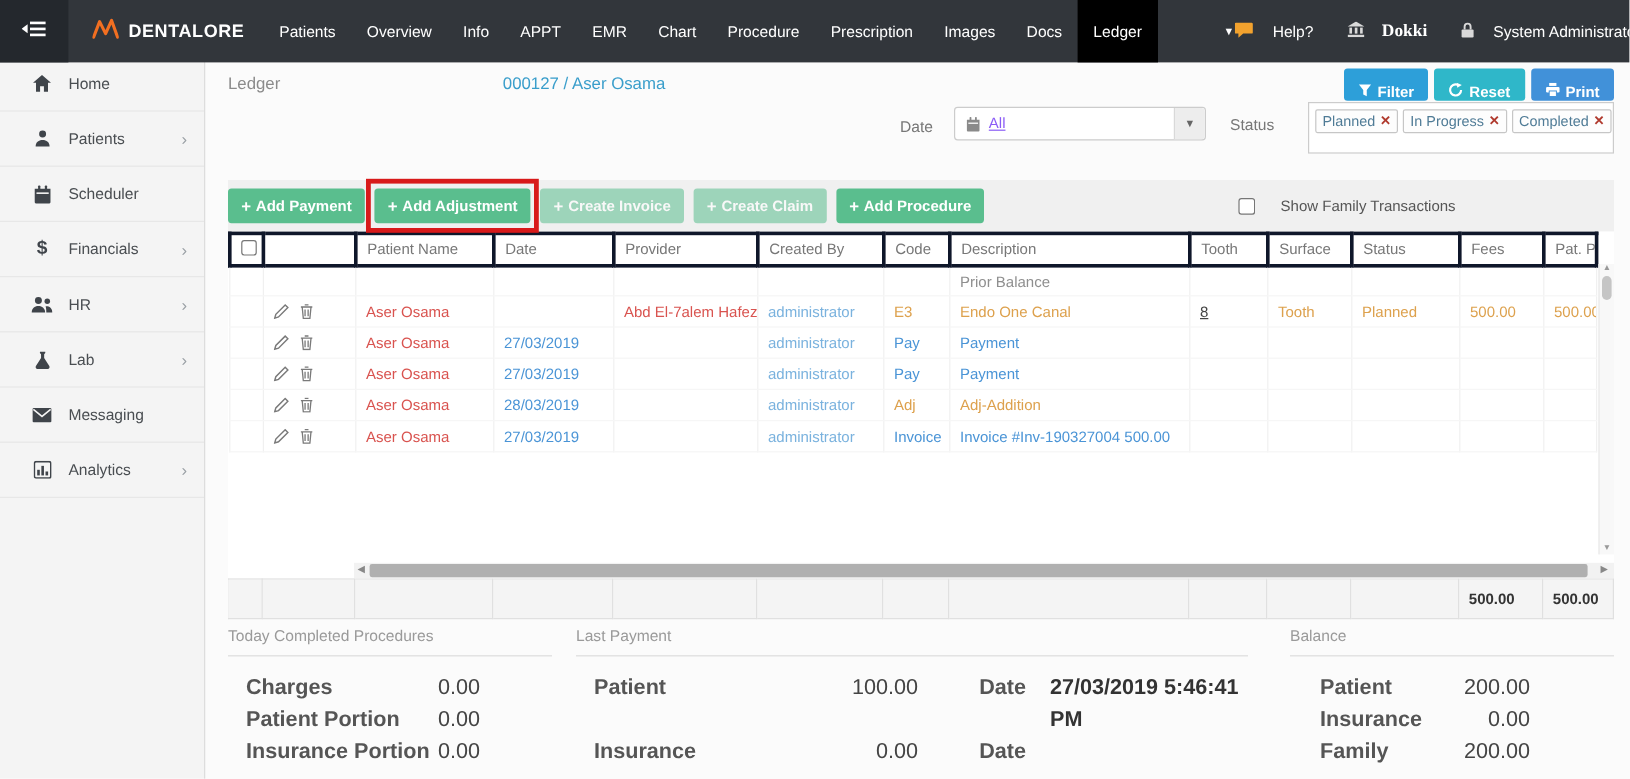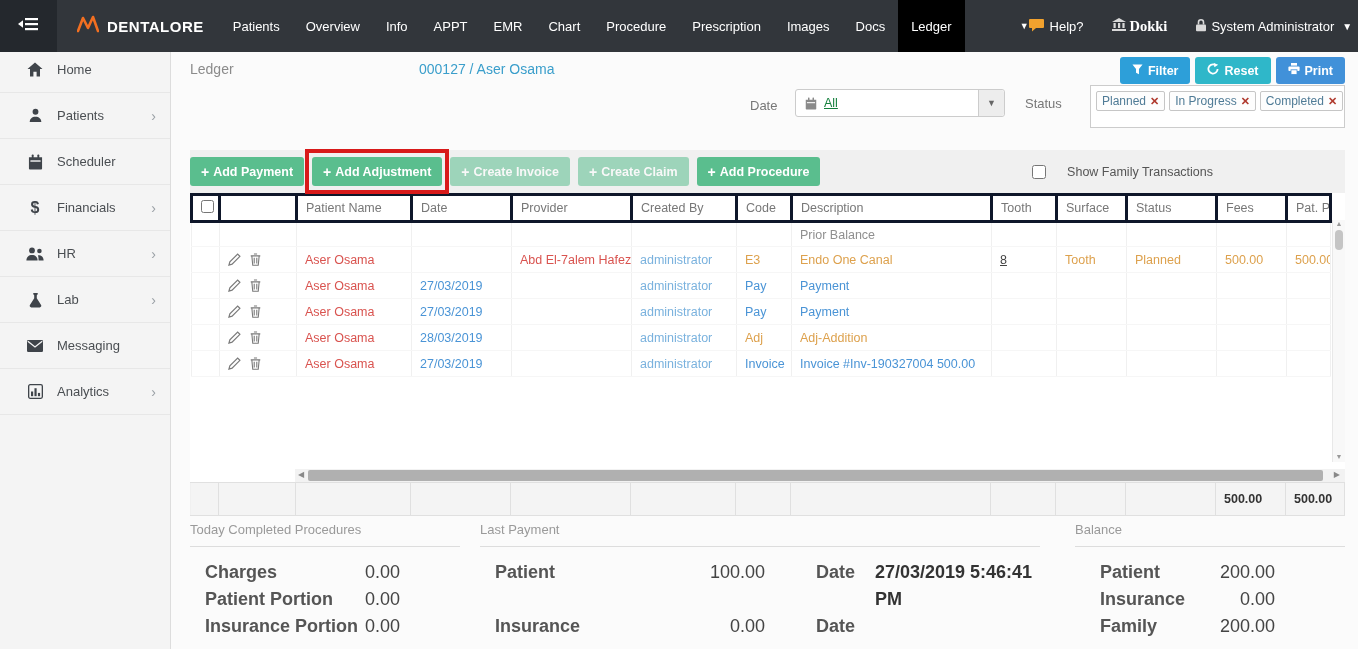--- a/index.html
+++ b/index.html
@@ -9,49 +9,49 @@
   
   .topbar { position:absolute; top:0; left:0; width:1358px; height:52px; background:#32363b; display:flex; align-items:stretch; color:#fff; z-index:20; }
   .burger-box { width:57px; background:#24282d; display:flex; align-items:center; justify-content:center; cursor:pointer; flex:none; }
   .brand { display:flex; align-items:center; gap:8px; padding:0 16px 0 20px; flex:none; }
   .brand-text { font-weight:bold; font-size:15px; letter-spacing:.5px; }
   .topnav { display:flex; align-items:stretch; }
   .topnav-item { display:flex; align-items:center; padding:0 13px; font-size:13px; color:#fff; text-decoration:none; cursor:pointer; white-space:nowrap; }
   .topnav-item.active { background:#000; }
   .nav-caret { align-self:center; margin-left:55px; font-size:9px; cursor:pointer; color:#fff; }
   .topbar-right { margin-left:auto; display:flex; align-items:center; gap:28px; padding-right:14px; }
-  .tb-group { display:flex; align-items:center; gap:4px; font-size:13px; cursor:pointer; white-space:nowrap; }
+  .tb-group { display:flex; align-items:center; gap:15px; font-size:13px; cursor:pointer; white-space:nowrap; }
   .clinic-name { font-family:"Liberation Serif", serif; font-weight:bold; font-size:14.5px; }
   .user-caret { font-size:10px; margin-left:4px; }
 
   
   .sidebar { position:absolute; top:47px; left:0; width:171px; bottom:0; background:#f4f4f4; border-right:1px solid #ddd; z-index:10; }
   .side-item { height:46px; display:flex; align-items:center; gap:13px; padding:0 14px 0 26px; border-bottom:1px solid #e7e7e7; font-size:13px; color:#4a4e52; cursor:pointer; }
   .side-icon { width:18px; display:flex; justify-content:center; align-items:center; flex:none; }
   .side-icon svg { fill:#3f444a; }
   .dollar { font-weight:bold; font-size:16px; color:#3f444a; }
   .side-chevron { margin-left:auto; color:#9aa0a5; font-size:14px; }
 
   
   .content { position:absolute; left:171px; top:47px; right:0; bottom:0; background:#fbfbfb; overflow:hidden; }
 
   .content-header { position:absolute; top:8px; left:19px; right:13px; height:32px; }
   .page-title { position:absolute; left:0; top:6px; font-size:14px; color:#8b8b8b; }
   .patient-link { position:absolute; left:229px; top:6px; font-size:14px; color:#3a9ecb; cursor:pointer; text-decoration:none; }
   .header-buttons { position:absolute; right:0; top:2px; display:flex; gap:5px; }
-  .hbtn { height:27px; border:none; border-radius:3px; color:#fff; font-size:12.5px; font-weight:600; display:inline-flex; align-items:center; gap:5px; padding:0 12px; cursor:pointer; font-family:inherit; }
+  .hbtn { height:27px; border:none; border-radius:3px; color:#fff; font-size:12.5px; font-weight:600; display:inline-flex; align-items:flex-end; gap:5px; padding:0 12px; cursor:pointer; font-family:inherit; }
   .hbtn.filter { background:#2d9fd9; }
   .hbtn.reset  { background:#2fb7c9; }
   .hbtn.print  { background:#4191d9; }
 
   .filter-row { position:absolute; top:38px; left:19px; right:13px; height:46px; }
   .date-label { position:absolute; left:560px; top:13px; font-size:13px; color:#777; }
   .date-select { position:absolute; left:605px; top:4px; width:210px; height:28px; border:1px solid #ccc; border-radius:3px; background:#fff; display:flex; align-items:center; cursor:pointer; }
   .date-select .cal { padding:0 7px 0 9px; display:flex; }
-  .date-select .value { flex:1; font-size:12.5px; color:#15803d;text-decoration:underline; }
+  .date-select .value { flex:1; font-size:12.5px; color:#8b5cf6;text-decoration:underline; }
   .dd-btn { width:26px; height:100%; border-left:1px solid #ccc; background:#ededed; display:flex; align-items:center; justify-content:center; color:#666; font-size:9px; border-radius:0 3px 3px 0; }
   .status-label { position:absolute; left:835px; top:11px; font-size:13px; color:#777; }
   .status-box { position:absolute; left:900px; top:0; width:255px; height:43px; border:1px solid #ccc; background:#fff; padding:5px; display:flex; gap:4px; align-items:flex-start; }
   .status-chip { border:1px solid #c6c6c6; border-radius:2px; background:#fdfdfd; padding:2px 5px; font-size:12px; color:#4f7b96; display:flex; align-items:center; gap:4px; white-space:nowrap; }
   .chip-x { color:#b03a2e; font-weight:bold; font-size:11px; cursor:pointer; line-height:1; }
 
   
   .toolbar { position:absolute; top:103px; left:19px; right:13px; height:43px; background:#f0f0f0; display:flex; align-items:center; }
   .gbtn { background:#5abe8e; color:#fff; border:none; border-radius:3px; height:29px; padding:0 11px; font-size:12.5px; font-weight:600; display:inline-flex; align-items:center; gap:4px; margin-right:8px; cursor:pointer; font-family:inherit; white-space:nowrap; }
   .gbtn.light { opacity:.55; }

